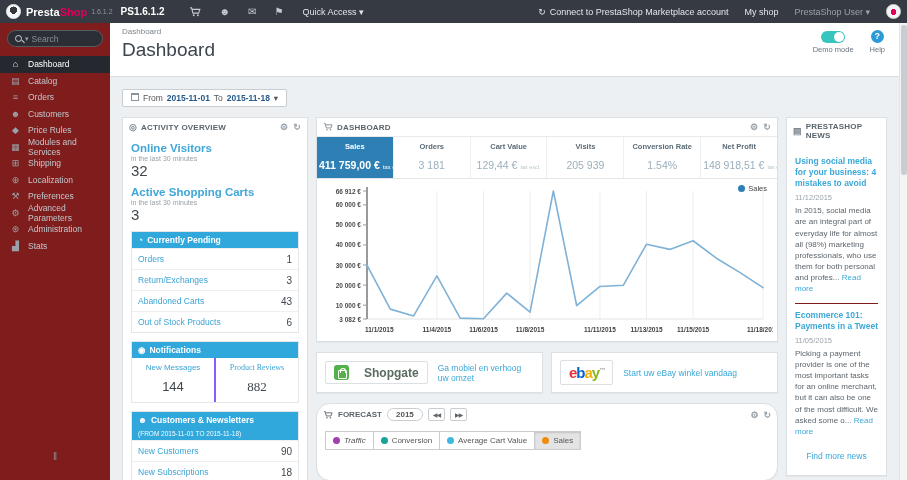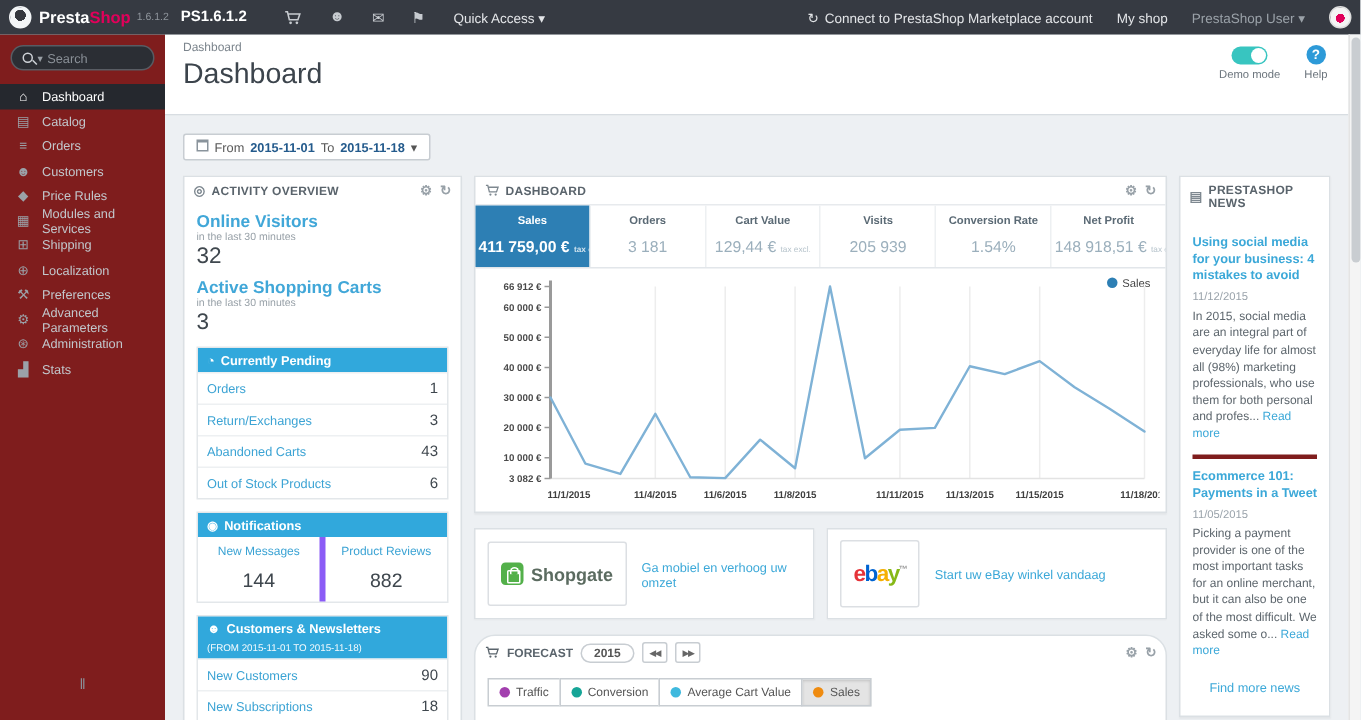--- a/index.html
+++ b/index.html
@@ -76,21 +76,21 @@
   .metric .m-value { font-size:15px; color:#3f474e; }
   .sec { border:1px solid #e3e7ea; margin-top:8px; }
   .sec-bar { background:#31a8dc; color:#fff; font-size:8.5px; font-weight:bold; padding:3px 6px; display:flex; align-items:center; gap:4px; flex-wrap:wrap; }
   .sec-bar .sub { width:100%; font-size:6.5px; font-weight:normal; opacity:.95; margin-top:1px; }
   .sec-row { display:flex; justify-content:space-between; align-items:center; padding:4.5px 6px; border-top:1px solid #edf0f2; font-size:8.5px; cursor:pointer; }
   .sec-row:first-of-type { border-top:0; }
   .sec-row .r-label { color:#3ba3d4; }
   .sec-row .r-value { color:#3f474e; font-size:10px; }
   .notif-grid { display:flex; text-align:center; }
   .notif-cell { flex:1; padding:5px 2px 7px; cursor:pointer; }
-  .notif-cell + .notif-cell { border-left:4px solid #8b5cf6; }
+  .notif-cell + .notif-cell { border-left:2px solid #8b5cf6;font-family:Liberation Serif, serif; }
   .notif-cell .n-label { color:#3ba3d4; font-size:8px; }
   .notif-cell .n-value { color:#3f474e; font-size:13px; margin-top:7px; }
 
   
   .kpi-row { display:flex; border-top:1px solid #e7eaed; border-bottom:1px solid #e2e6ea; }
   .kpi { flex:1; text-align:center; padding:5px 2px 7px; border-left:1px solid #edf0f2; cursor:pointer; white-space:nowrap; overflow:hidden; }
   .kpi:first-child { border-left:0; }
   .kpi .k-label { font-size:7.5px; font-weight:bold; color:#5b6a75; }
   .kpi .k-value { font-size:10.5px; color:#9bafbc; margin-top:8px; }
   .kpi .k-suffix { font-size:5.5px; color:#b7c4cc; }
@@ -100,44 +100,44 @@
   .kpi.active .k-suffix { color:#cfe3ef; }
   .chart-wrap { position:relative; padding:2px 4px 0; }
   .chart-legend { position:absolute; top:5px; right:10px; font-size:7.5px; color:#444; display:flex; align-items:center; gap:3px; }
   .legend-dot { width:7px; height:7px; border-radius:50%; display:inline-block; }
   svg.chart-svg { display:block; overflow:hidden; }
   svg.chart-svg text { font-family:"Liberation Sans", sans-serif; }
 
   
   .mod-row { display:flex; gap:8px; margin-top:10px; }
   .mod { flex:1; display:flex; align-items:center; gap:10px; padding:7px 8px; }
-  .logo-box { border:1px solid #dcdfe3; border-radius:2px; background:#fff; padding:13px 8px; display:flex; align-items:center; gap:5px; }
+  .logo-box { border:1px solid #dcdfe3; border-radius:2px; background:#fff; padding:3px 8px; display:flex; align-items:center; gap:15px; }
   .sg-icon { width:15px; height:15px; background:#53b04a; border-radius:3px; position:relative; }
   .sg-icon::after { content:""; position:absolute; left:4px; top:5px; width:7px; height:7px; border:1.4px solid #fff; border-radius:1px; }
   .sg-icon::before { content:""; position:absolute; left:5.5px; top:2.5px; width:4px; height:4px; border:1.2px solid #fff; border-bottom:0; border-radius:3px 3px 0 0; }
   .sg-text { font-size:12px; font-weight:bold; color:#5b6b60; }
   .ebay-text { font-size:15px; font-weight:bold; letter-spacing:-1px; }
   .ebay-tm { font-size:6px; color:#999; vertical-align:super; }
   .mod-link { color:#3ba8d8; font-size:8.5px; cursor:pointer; }
 
   
   .forecast { margin-top:10px; height:78px; overflow:hidden;border-radius:14px; }
   .fc-head { display:flex; align-items:center; gap:5px; padding:4px 6px; font-size:8px; font-weight:bold; color:#5a646c; }
   .year-pill { border:1px solid #c8cdd2; border-radius:9px; padding:1px 8px; font-size:8px; color:#555; font-weight:bold; cursor:pointer; }
   .nav-sm { border:1px solid #c8cdd2; background:#fff; border-radius:2px; font-size:6px; color:#666; padding:2px 4px; letter-spacing:-1px; cursor:pointer; }
   .fc-legend { display:flex; margin:6px 8px; }
   .fc-btn { display:flex; align-items:center; gap:4px; border:1px solid #c8cdd2; background:#fff; padding:4px 7px; font-size:8px; color:#555; margin-left:-1px; cursor:pointer; }
-  .fc-btn:first-child { margin-left:0; }
+  .fc-btn:first-child { margin-left:0;font-style:italic; }
   .fc-btn.active { background:#e4e4e4; box-shadow:inset 0 1px 2px rgba(0,0,0,.15); }
   .fc-dot { width:7px; height:7px; border-radius:50%; }
 
   
   .news-body { padding:6px 8px 4px; }
   .article { padding:6px 0 8px; }
-  .article + .article { border-top:3px solid #7f1d1d; }
+  .article + .article { border-top:1px solid #7f1d1d; }
   .a-title { color:#3ba8d8; font-size:8.5px; font-weight:bold; line-height:1.3; cursor:pointer; }
   .a-date { color:#9aa3ab; font-size:7.5px; margin:4px 0 3px; }
   .a-body { color:#5d666d; font-size:8px; line-height:1.4; }
   .read-more { color:#3ba8d8; cursor:pointer; }
   .find-more { text-align:center; color:#3ba8d8; font-size:8.5px; padding:6px 0 10px; cursor:pointer; }
 
   
   .scrollbar { position:absolute; top:23px; right:0; bottom:0; width:8px; background:#f4f4f4; border-left:1px solid #e4e4e4; z-index:40; }
   .scroll-thumb { position:absolute; top:2px; left:1px; width:6px; height:150px; background:#c9cdd1; border-radius:3px; }
 </style>

